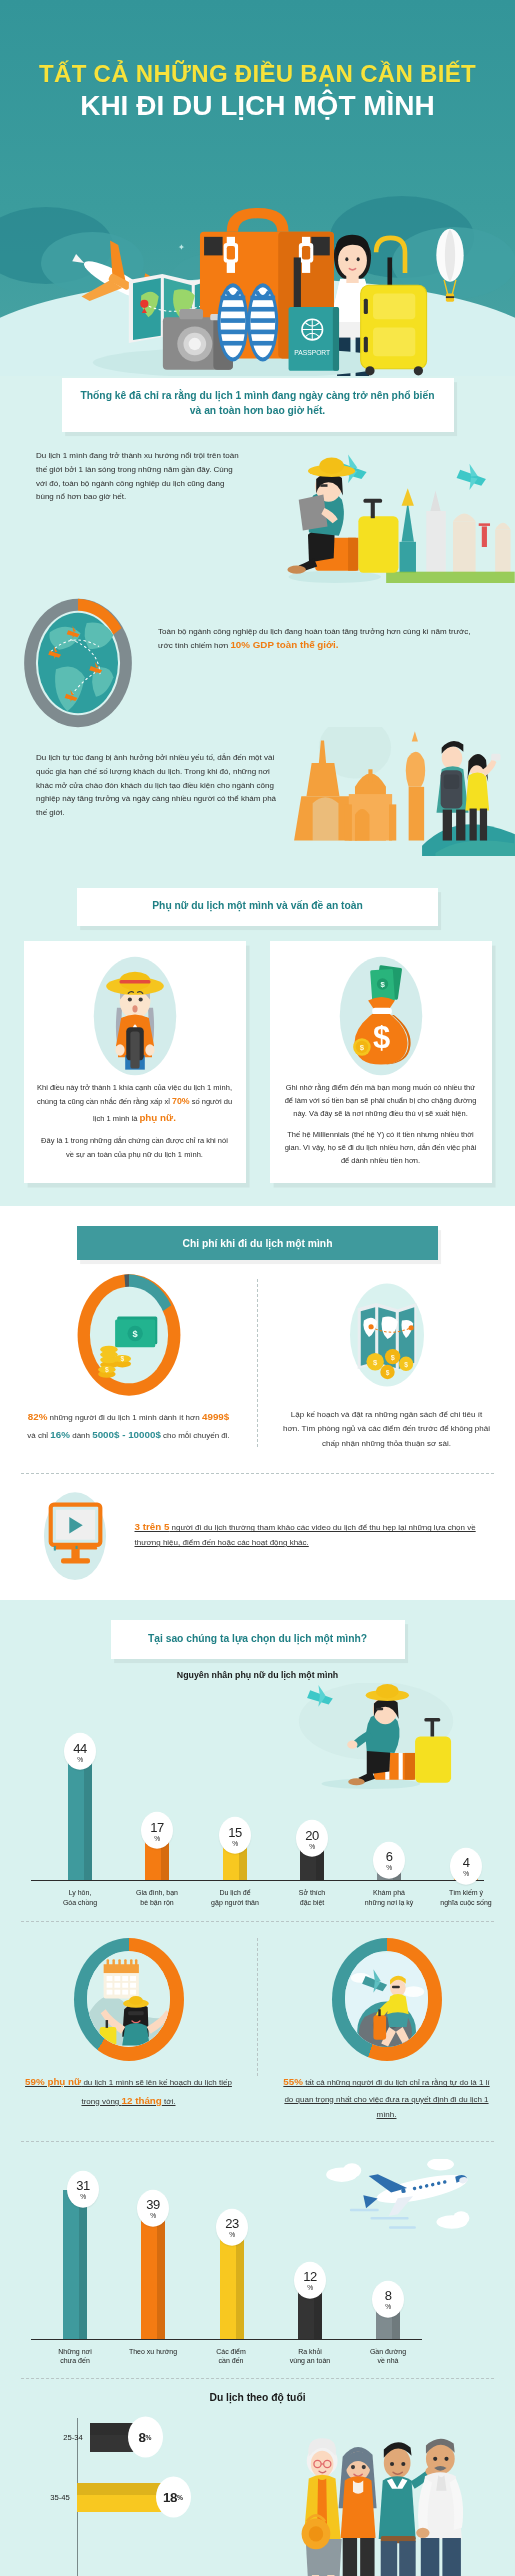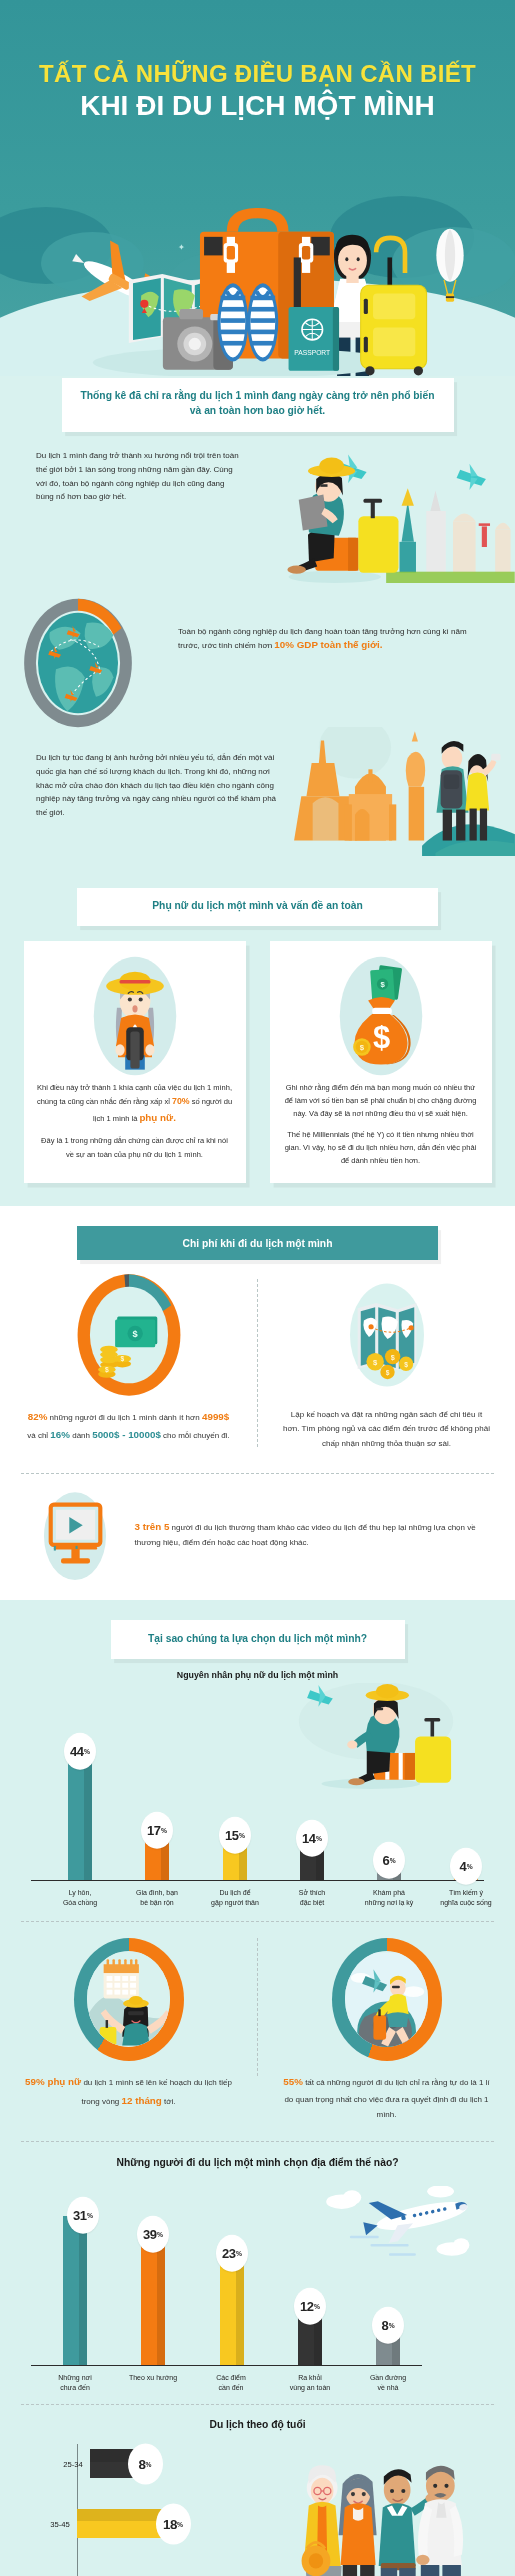--- a/index.html
+++ b/index.html
@@ -82,21 +82,21 @@
   .big-or { color: #f07c12; font-weight: 700; font-size: 9.8px; }
   .big-tl { color: #2e8f94; font-weight: 700; font-size: 9.8px; }
 
   .row { display: flex; align-items: flex-start; }
 
   
   .sec1 { padding: 17.5px 0 0; position: relative; }
   .sec1 .txt { width: 206px; margin-left: 36px; }
   .sec1 .ill { flex: 1; position: relative; height: 134px; }
 
-  .sec2 { position: relative; padding: 13.4px 0 0; gap: 20px; }
+  .sec2 { position: relative; padding: 13.4px 0 0; }
   .sec2 .globe { width: 155px; display: flex; justify-content: center; }
   .sec2 .txt { flex: 1; padding: 29px 31px 0 3.1px; text-align: left; }
 
   .sec3 { position: relative; padding: 5.2px 0 0; }
   .sec3 .txt { width: 242px; margin-left: 36px; }
   .sec3 .ill { flex: 1; height: 118px; position: relative; }
 
   
   .cards { display: flex; gap: 24px; justify-content: center; padding: 14.4px 0 23px; }
   .card {
@@ -113,51 +113,52 @@
   .costgrid { display: flex; padding: 13.4px 0 5.2px; position: relative; }
   .costcol { flex: 1; text-align: center; padding: 0 24px; }
   .costdivider {
     width: 0; border-left: 1px dashed #b9c6c6; margin: 5.2px 0;
   }
   .costcap { font-size: 8px; line-height: 1.85; margin-top: 8.2px; }
 
   .dashline { border-top: 1px dashed #b9c6c6; margin: 15.5px 20.6px 0; }
 
   .videorow { display: flex; align-items: center; padding: 13.4px 31px 17.5px; gap: 15.5px; }
-  .videorow .vtxt { font-size: 8px; line-height: 1.7; flex: 1; }
+  .videorow .vtxt { font-size: 8px; line-height: 1.7; flex: 1; text-decoration: underline; }
 
   
   .chart-title { text-align: center; font-size: 9.8px; font-weight: 700; color: #1a1a1a; padding: 3.1px 0 0; }
   .chart-sub { text-align: center; font-size: 8.8px; font-weight: 700; color: #1a1a1a; padding: 11.3px 0 0; }
 
   .vbars { position: relative; height: 155px; margin: 13.4px 31px 0; }
   .vbars .axis { position: absolute; left: 0; right: 0; bottom: 0; height: 1px; background: #2c2c2c; }
   .vbar { position: absolute; bottom: 1px; width: 24px; }
   .vbar .fill { width: 100%; height: 100%; position: relative; }
   .vbar .fill::after {
     content: ""; position: absolute; right: 0; top: 0; bottom: 0; width: 34%;
     background: rgba(0,0,0,.12);
   }
   .bubble {
     position: absolute; left: 50%; transform: translate(-50%,-52%);
     width: 32px; height: 37px; background: #fff; border-radius: 50%;
     display: flex; align-items: center; justify-content: center;
-    font-weight: 700; color: #252525; z-index: 3;
+    font-weight: 400; color: #252525; z-index: 3;
     box-shadow: 0 1px 1.5px rgba(0,0,0,.07);
+    flex-direction: column;
   }
   .bubble .n { font-size: 13px; letter-spacing: -0.5px; }
   .bubble .p { font-size: 6.7px; margin-left: 0.5px; }
   .vlabel {
     position: absolute; top: 7.2px; left: 50%; transform: translateX(-50%);
     width: 72px; text-align: center; font-size: 7px; line-height: 1.35; color: #222;
   }
   .vlabels { position: relative; height: 33px; margin: 0 31px; }
 
   
-  .donuts { display: flex; padding: 15.5px 0 5.2px; }
+  .donuts { display: flex; padding: 15.5px 0 5.2px; text-decoration: underline; }
   .donutcol { flex: 1; text-align: center; padding: 0 20.6px; }
   .donut {
     width: 110px; height: 123px; margin: 0 auto; border-radius: 50%;
     position: relative; display: flex; align-items: center; justify-content: center;
   }
   .donut .hole {
     position: absolute; inset: 13.4px; border-radius: 50%; background: #d9f2ef;
     display: flex; align-items: center; justify-content: center; overflow: hidden;
   }
   .donutcap { font-size: 8px; line-height: 1.9; margin-top: 12.4px; }
@@ -691,21 +692,21 @@
       <div class="vbar" style="left:192px;height:44px;">
         <div class="fill" style="background:#f8c820;"></div>
         <div class="bubble" style="top:0;">
           <span class="n">15</span>
             <span class="p">%</span>
         </div>
       </div>
       <div class="vbar" style="left:269px;height:41px;">
         <div class="fill" style="background:#343434;"></div>
         <div class="bubble" style="top:0;">
-          <span class="n">14</span>
+          <span class="n">20</span>
             <span class="p">%</span>
         </div>
       </div>
       <div class="vbar" style="left:346px;height:19.6px;">
         <div class="fill" style="background:#7f8b8f;"></div>
         <div class="bubble" style="top:0;">
           <span class="n">6</span>
             <span class="p">%</span>
         </div>
       </div>
@@ -815,21 +816,20 @@
           </div>
         </div>
         <div class="donutcap">
           <span class="big-or">55%</span><span> tất cả những người đi du lịch chỉ ra rằng tự do là 1 lí do quan trọng nhất cho việc đưa ra quyết định đi du lịch 1 mình.</span>
         </div>
       </div>
     </div>
 
     <div class="dashline" style="margin-top:13.4px;"></div>
 
-    <div class="chart-title" style="padding-top:15.5px;font-size:10.3px;">Những người đi du lịch một mình chọn địa điểm thế nào?</div>
 
     <div style="position:relative;height:0;">
       <svg width="170" height="88" viewBox="0 0 330 170" style="position:absolute;right:26px;top:17.5px;">
         <ellipse cx="44" cy="30" rx="30" ry="14" fill="#ffffff"></ellipse>
         <ellipse cx="64" cy="22" rx="18" ry="14" fill="#ffffff"></ellipse>
         <ellipse cx="258" cy="122" rx="30" ry="13" fill="#ffffff"></ellipse>
         <ellipse cx="276" cy="114" rx="16" ry="13" fill="#ffffff"></ellipse>
         <ellipse cx="236" cy="10" rx="26" ry="12" fill="#ffffff"></ellipse>
         <g transform="rotate(-12 180 60)">
           <ellipse cx="200" cy="62" rx="90" ry="20" fill="#ffffff"></ellipse>

